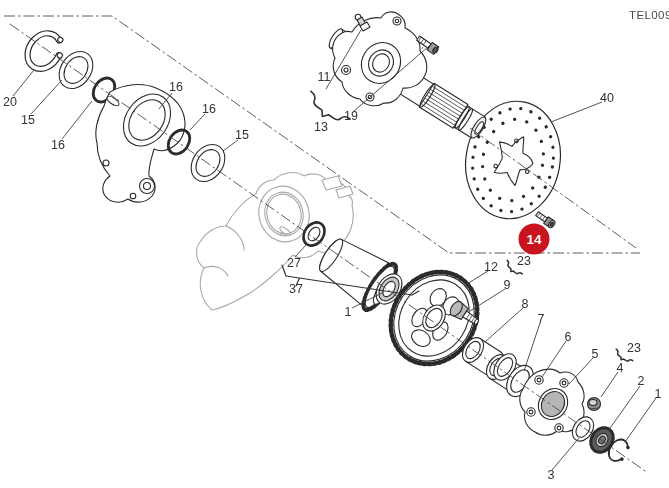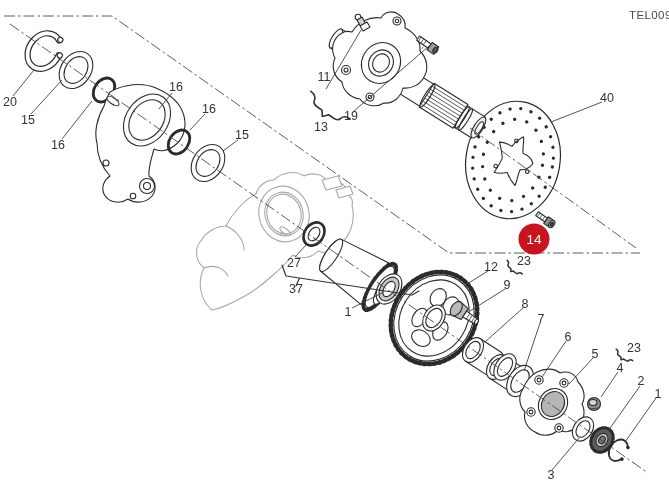--- a/index.html
+++ b/index.html
@@ -3,21 +3,21 @@
 <meta charset="utf-8">
 <style>
   html,body{margin:0;padding:0;background:#fff;}
   #stage{position:relative;width:669px;height:488px;background:#ffffff;overflow:hidden;
          font-family:"Liberation Sans",sans-serif;}
   #art{position:absolute;left:0;top:0;}
   .callout{position:absolute;transform:translate(-50%,-50%);font-size:12.5px;color:#333;
            line-height:1;white-space:nowrap;}
   .badge{position:absolute;width:31px;height:31px;border-radius:50%;background:#c8141e;
          display:flex;align-items:center;justify-content:center;color:#fff;
-         font-weight:normal;font-size:13.5px;transform:translate(-50%,-50%);}
+         font-weight:bold;font-size:13.5px;transform:translate(-50%,-50%);}
   .code{position:absolute;left:629px;top:9px;font-size:11.5px;color:#4a4a4a;letter-spacing:.4px;}
 </style>
 </head>
 <body>
 
 <div id="stage">
 
 <svg id="art" width="669" height="488" viewBox="0 0 669 488">
 
   <g stroke="#4a4a4a" stroke-width="0.9" fill="none" stroke-dasharray="11 3 2.5 3">

